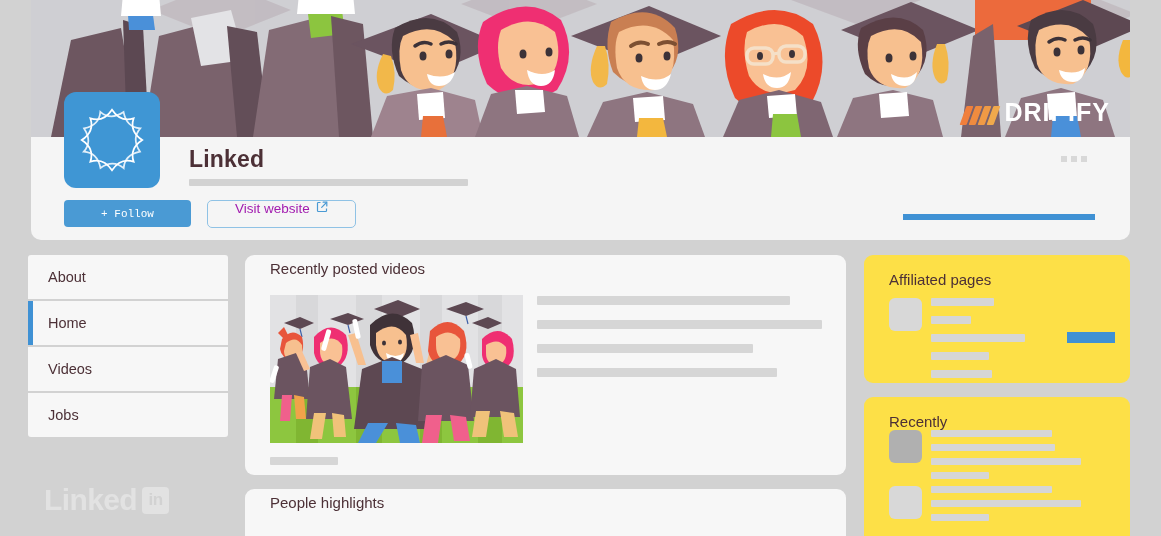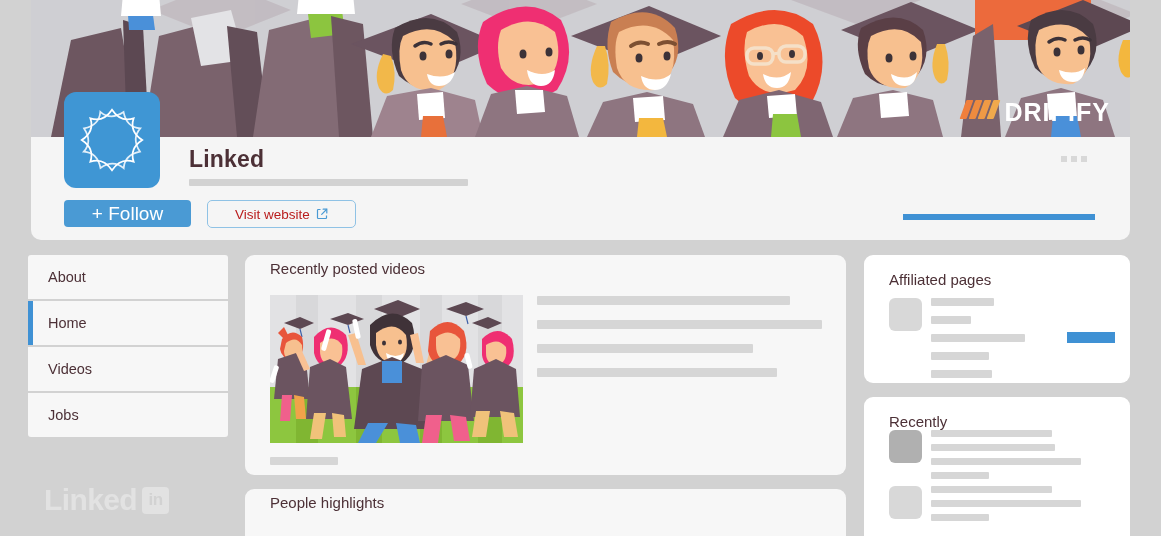--- a/index.html
+++ b/index.html
@@ -20,21 +20,21 @@
   }
   .banner {
     position: absolute; left: 0; top: 0; width: 1099px; height: 137px;
     background: #cfcfd3;
     overflow: hidden;
   }
   .banner svg { display: block; width: 1099px; height: 137px; }
 
   .dripify-logo {
     position: absolute; right: 20px; top: 100px;
-    display: flex; align-items: flex-start; gap: 7px;
+    display: flex; align-items: flex-end; gap: 7px;
     z-index: 5;
   }
   .dripify-bars { display: flex; gap: 2px; transform: skewX(-20deg); }
   .dripify-bars i { display: block; width: 7px; height: 19px; border-radius: 1px; }
   .dripify-bars i:nth-child(1) { background: #f07f3c; }
   .dripify-bars i:nth-child(2) { background: #ef8b3f; }
   .dripify-bars i:nth-child(3) { background: #ef9a45; }
   .dripify-bars i:nth-child(4) { background: #f0a94c; }
   .dripify-word {
     color: #ffffff; font-size: 25px; font-weight: bold;
@@ -57,32 +57,32 @@
   }
   .name-skeleton {
     position: absolute; left: 158px; top: 179px;
     width: 279px; height: 7px; background: #d2d2d2; border-radius: 1px;
   }
   .btn-follow {
     position: absolute; left: 33px; top: 200px;
     width: 127px; height: 27px;
     background: #4a9ad4; color: #ffffff;
     border: none; border-radius: 4px;
-    font-size: 19px; font-family: Liberation Sans, sans-serif;
+    font-size: 11px; font-family: Liberation Mono, monospace;
     cursor: pointer;
     display: flex; align-items: center; justify-content: center;
   }
   .btn-website {
     position: absolute; left: 176px; top: 200px;
     width: 149px; height: 28px;
-    background: transparent; color: #b91c1c;
+    background: transparent; color: #a21caf;
     border: 1px solid #8fc2e5; border-radius: 5px;
     font-size: 13.5px; font-family: "Liberation Sans", sans-serif;
     cursor: pointer;
-    display: flex; align-items: center; justify-content: center; gap: 6px;
+    display: flex; align-items: flex-start; justify-content: center; gap: 6px;
   }
   .btn-website svg { width: 12px; height: 12px; }
 
   .ellipsis {
     position: absolute; right: 43px; top: 156px;
     display: flex; gap: 4px; cursor: pointer;
   }
   .ellipsis i { display: block; width: 6px; height: 6px; background: #d8d8d8; }
 
   .header-blue-bar {
@@ -146,21 +146,21 @@
   .video-lines .sk { height: 9px; margin-bottom: 15px; }
   .video-footline {
     position: absolute; left: 25px; top: 202px;
     width: 68px; height: 8px;
   }
 
   .people-card { height: 120px; }
 
   
   .right-col { position: absolute; left: 864px; top: 255px; width: 266px; }
-  .r-card { background: #ffffff; border-radius: 9px; margin-bottom: 14px; position: relative; }
+  .r-card { background: #fde047; border-radius: 9px; margin-bottom: 14px; position: relative; }
   .r-title { font-size: 15px; color: #4c3036; padding: 16px 0 0 25px; }
 
   .affiliated-card { height: 128px; }
   .promoted-card { height: 155px; }
 
   .sq { border-radius: 6px; position: absolute; }
   .sq-light { background: #d8d8d8; }
   .sq-dark { background: #b0b0b0; }
 
   .aff-sq { left: 25px; top: 43px; width: 33px; height: 33px; }

